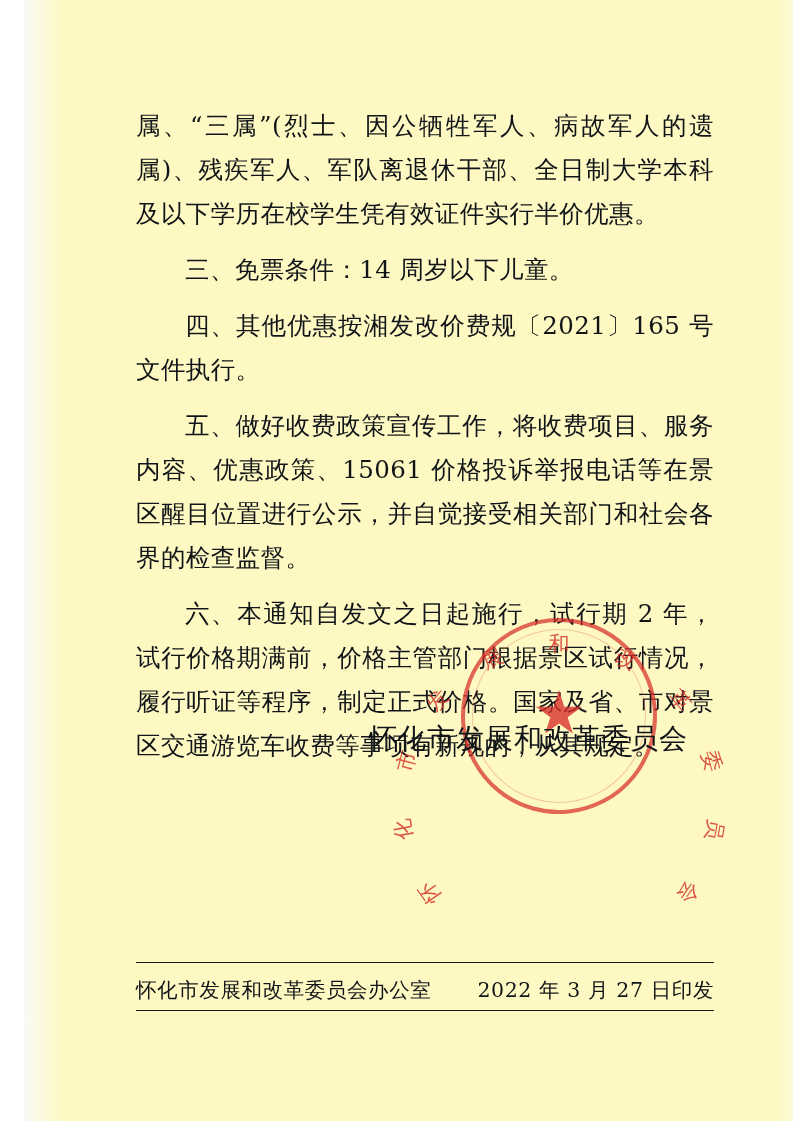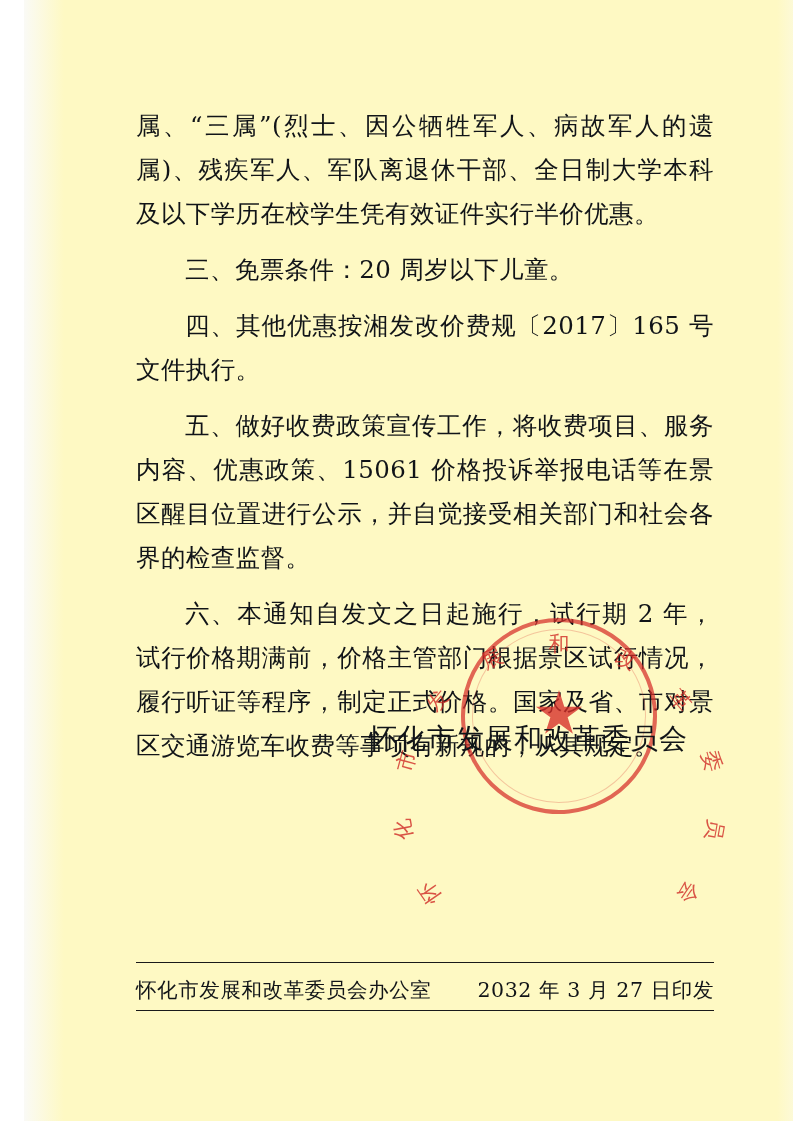--- a/index.html
+++ b/index.html
@@ -149,22 +149,22 @@
     border-top: 1.1px solid #1a1a1a;
   }
 </style>
 </head>
 <body>
 
 <div class="page">
 
   <div class="doc-body">
     <p class="para">属、“三属”(烈士、因公牺牲军人、病故军人的遗属)、残疾军人、军队离退休干部、全日制大学本科及以下学历在校学生凭有效证件实行半价优惠。</p>
-    <p class="para indent">三、免票条件：20 周岁以下儿童。</p>
-    <p class="para indent">四、其他优惠按湘发改价费规〔2017〕165 号文件执行。</p>
+    <p class="para indent">三、免票条件：14 周岁以下儿童。</p>
+    <p class="para indent">四、其他优惠按湘发改价费规〔2021〕165 号文件执行。</p>
     <p class="para indent">五、做好收费政策宣传工作，将收费项目、服务内容、优惠政策、15061 价格投诉举报电话等在景区醒目位置进行公示，并自觉接受相关部门和社会各界的检查监督。</p>
     <p class="para indent">六、本通知自发文之日起施行，试行期 2 年，试行价格期满前，价格主管部门根据景区试行情况，履行听证等程序，制定正式价格。国家及省、市对景区交通游览车收费等事项有新规的，从其规定。</p>
   </div>
 
   <div class="seal">
     <div class="ring"></div>
     <div class="star"></div>
     <div class="seal-text" id="seal-text">
         <span style="transform: rotate(-125deg) translate(-50%, -86px);">怀</span>
         <span style="transform: rotate(-100deg) translate(-50%, -86px);">化</span>
@@ -181,18 +181,18 @@
   </div>
 
   <div class="sign-block">
     <div class="sign-line">怀化市发展和改革委员会</div>
   </div>
 
   <div class="footer">
     <div class="footer-rule"></div>
     <div class="footer-row">
       <span>怀化市发展和改革委员会办公室</span>
-      <span>2032 年 3 月 27 日印发</span>
+      <span>2022 年 3 月 27 日印发</span>
     </div>
   </div>
   <div class="footer-rule-bottom"></div>
 
 </div>
 
 </body></html>

